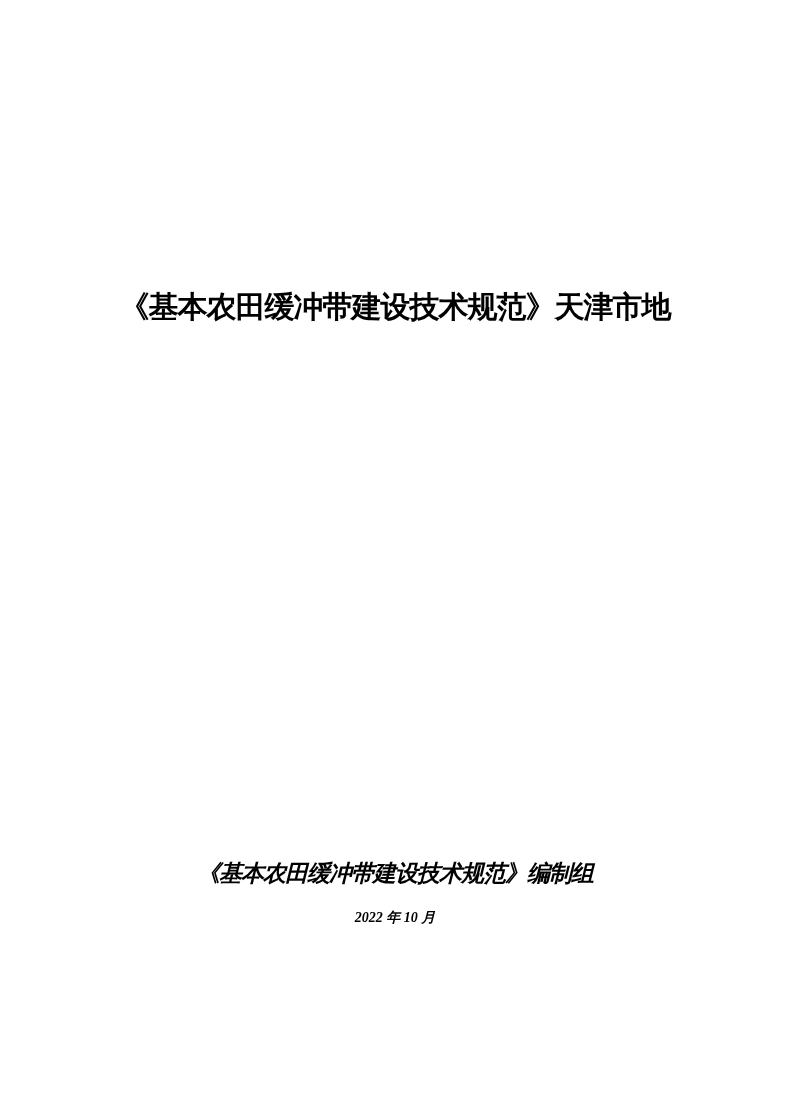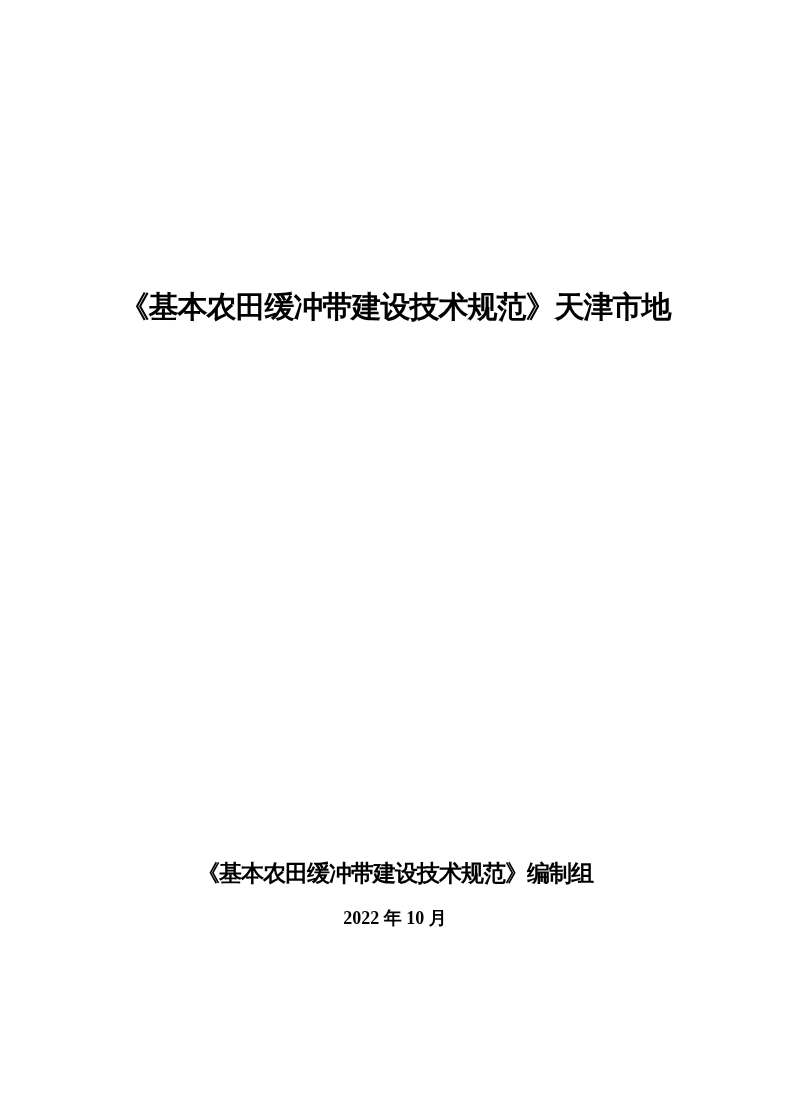--- a/index.html
+++ b/index.html
@@ -28,28 +28,29 @@
     line-height: 60px;
     letter-spacing: -1px;
   }
   .footer-block {
     position: absolute;
     top: 852px;
     left: 0;
     right: 0;
     text-align: center;
     font-weight: bold;
+    font-style: italic;
   }
   .footer-org {
     font-size: 23px;
     line-height: 44px;
     letter-spacing: -1px;
   }
   .footer-date {
-    font-size: 18px;
+    font-size: 14px;
     line-height: 44px;
     letter-spacing: 0;
   }
 </style>
 </head>
 <body>
 
 <div class="page">
 
   <div class="title-block">

